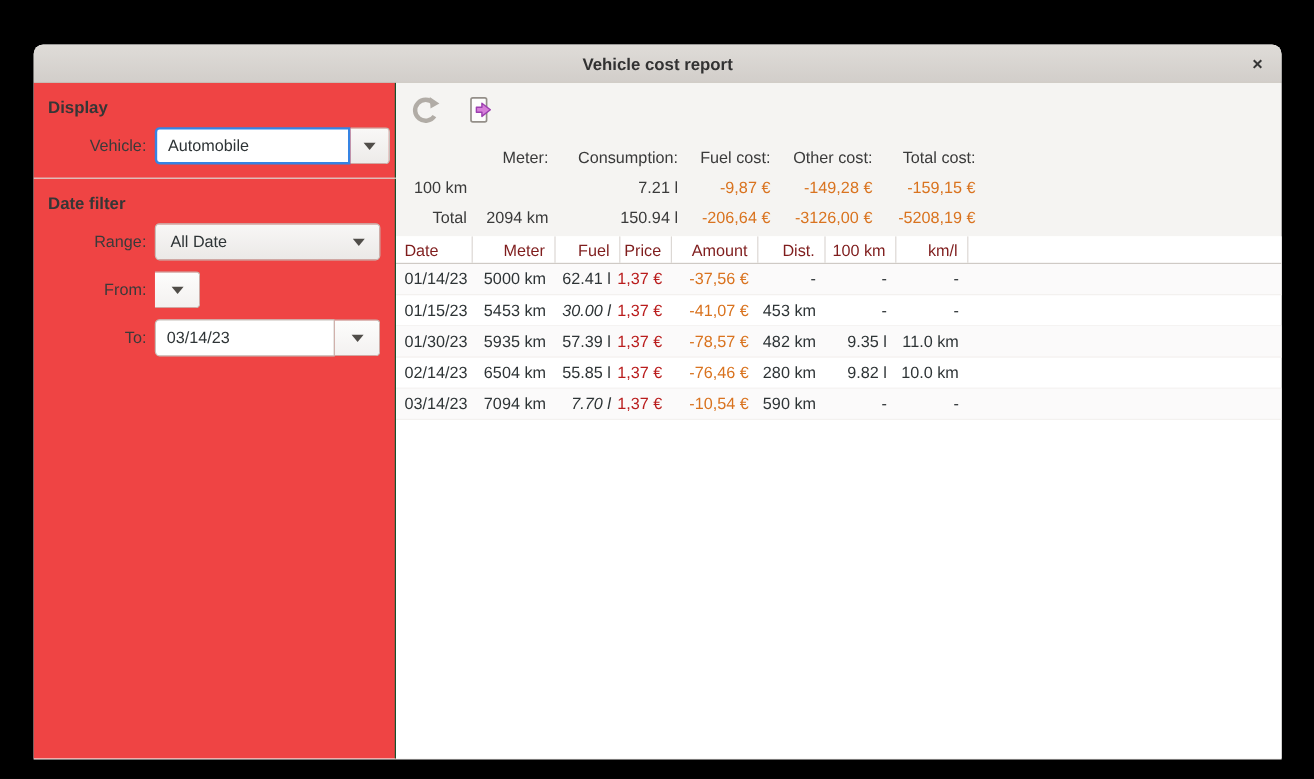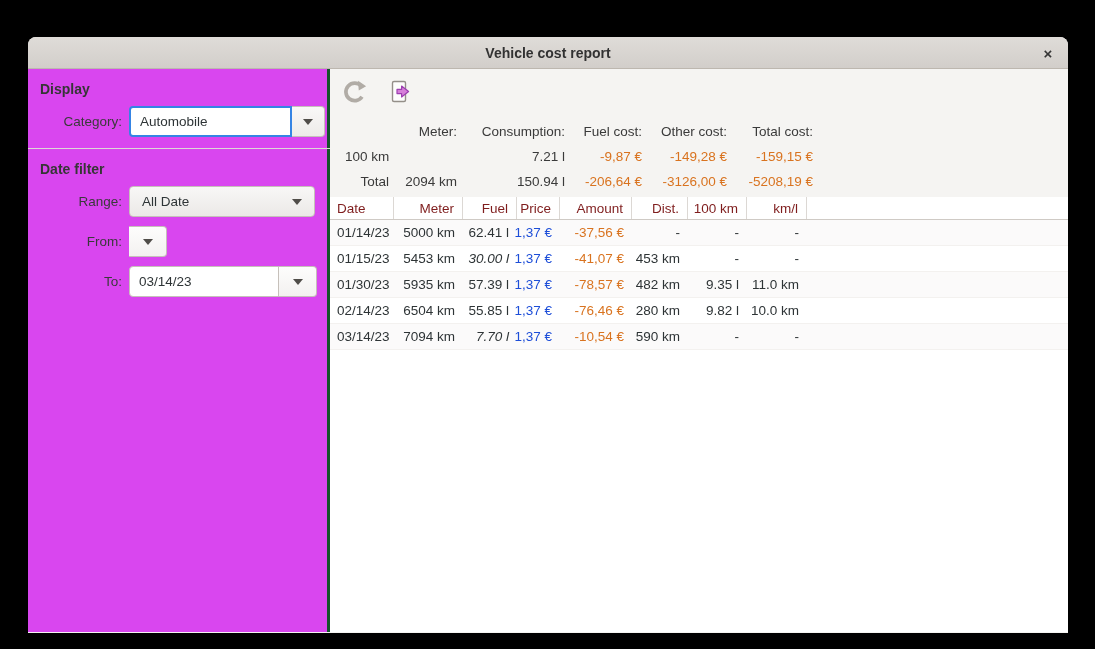--- a/index.html
+++ b/index.html
@@ -17,21 +17,21 @@
               border-bottom:1px solid #bdb7af;
               display:flex; align-items:center; justify-content:center; }
   .titlebar .title { font-size:14px; font-weight:bold; color:#323232; }
   .close-btn { position:absolute; right:8px; top:4px; width:24px; height:24px;
                display:flex; align-items:center; justify-content:center;
                font-size:15px; font-weight:600; color:#363636; cursor:pointer;
                border-radius:4px; }
 
   
   .body { display:flex; height:563px; }
-  .sidebar { width:302px; background:#d946ef; border-right:3px solid #14532d;
+  .sidebar { width:302px; background:#ef4444; border-right:1px solid #14532d;
              padding:12px 12px 0 12px; flex:none; }
   .main { flex:1; position:relative; background:#f5f4f2; }
 
   
   .section-header { font-size:14px; font-weight:bold; color:#363636; margin-bottom:9px; }
   .form-row { display:flex; align-items:center; margin-bottom:9px; }
   .form-label { width:82px; text-align:right; margin-right:7px;
                 font-size:13.5px; color:#3a3a3a; flex:none; }
   .combo-entry { display:flex; height:31px; }
   .entry { background:#fff; border:1px solid #c6c0ba; border-radius:4px 0 0 4px;
@@ -77,42 +77,42 @@
                       white-space:nowrap; }
   .tv-header .hcell.left { justify-content:flex-start; padding-left:7px; }
   .tv-header .hcell.filler { border-right:none; cursor:default; }
   .tv-row { display:grid;
             grid-template-columns:64px 69px 54px 43px 72px 56px 59px 60px 1fr;
             height:26px; border-bottom:1px solid #f3f1ef; color:#2e3436; }
   .tv-row:nth-child(even) { background:#fbfafa; }
   .tv-row .cell { display:flex; align-items:center; justify-content:flex-end;
                   padding-right:8px; white-space:nowrap; }
   .tv-row .cell.left { justify-content:flex-start; padding-left:7px; }
-  .tv-row .price  { color:#1d4ed8; }
+  .tv-row .price  { color:#b91c1c; }
   .tv-row .amount { color:#d9731f; }
   .italic { font-style:italic; }
 </style>
 </head>
 <body>
 
 <div class="stage">
   <div class="window">
 
     <div class="titlebar">
       <div class="title">Vehicle cost report</div>
       <div class="close-btn">×</div>
     </div>
 
     <div class="body">
 
       <div class="sidebar">
         <div class="section-header">Display</div>
 
         <div class="form-row">
-          <div class="form-label">Category:</div>
+          <div class="form-label">Vehicle:</div>
           <div class="combo-entry">
             <div class="entry focused" style="width:163px;">Automobile</div>
             <div class="drop-btn">
               <span class="arrow-down"></span>
             </div>
           </div>
         </div>
 
         <hr class="separator">
 

